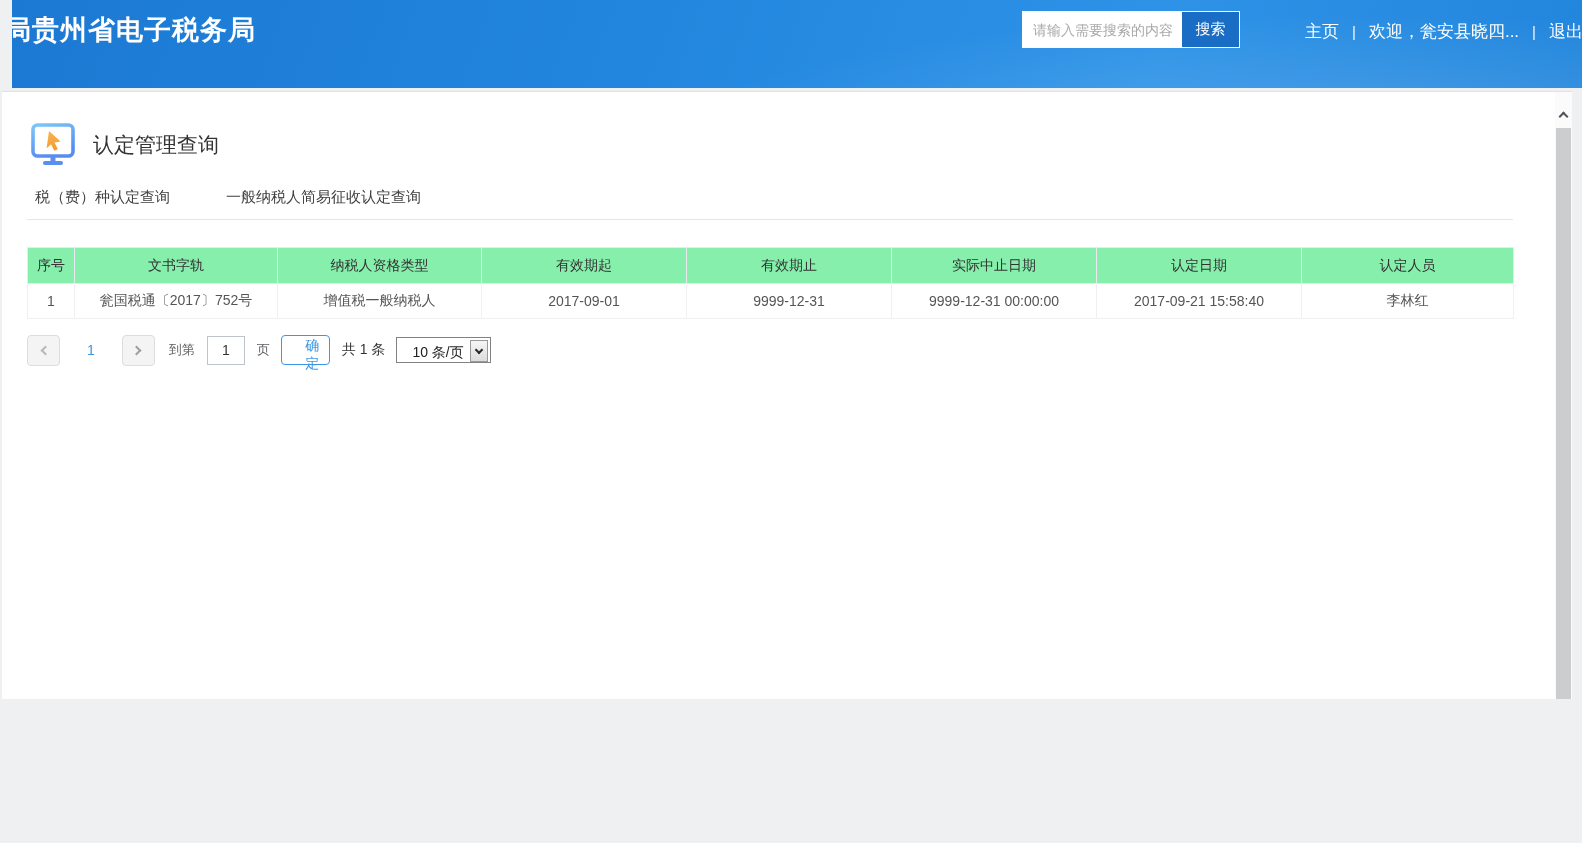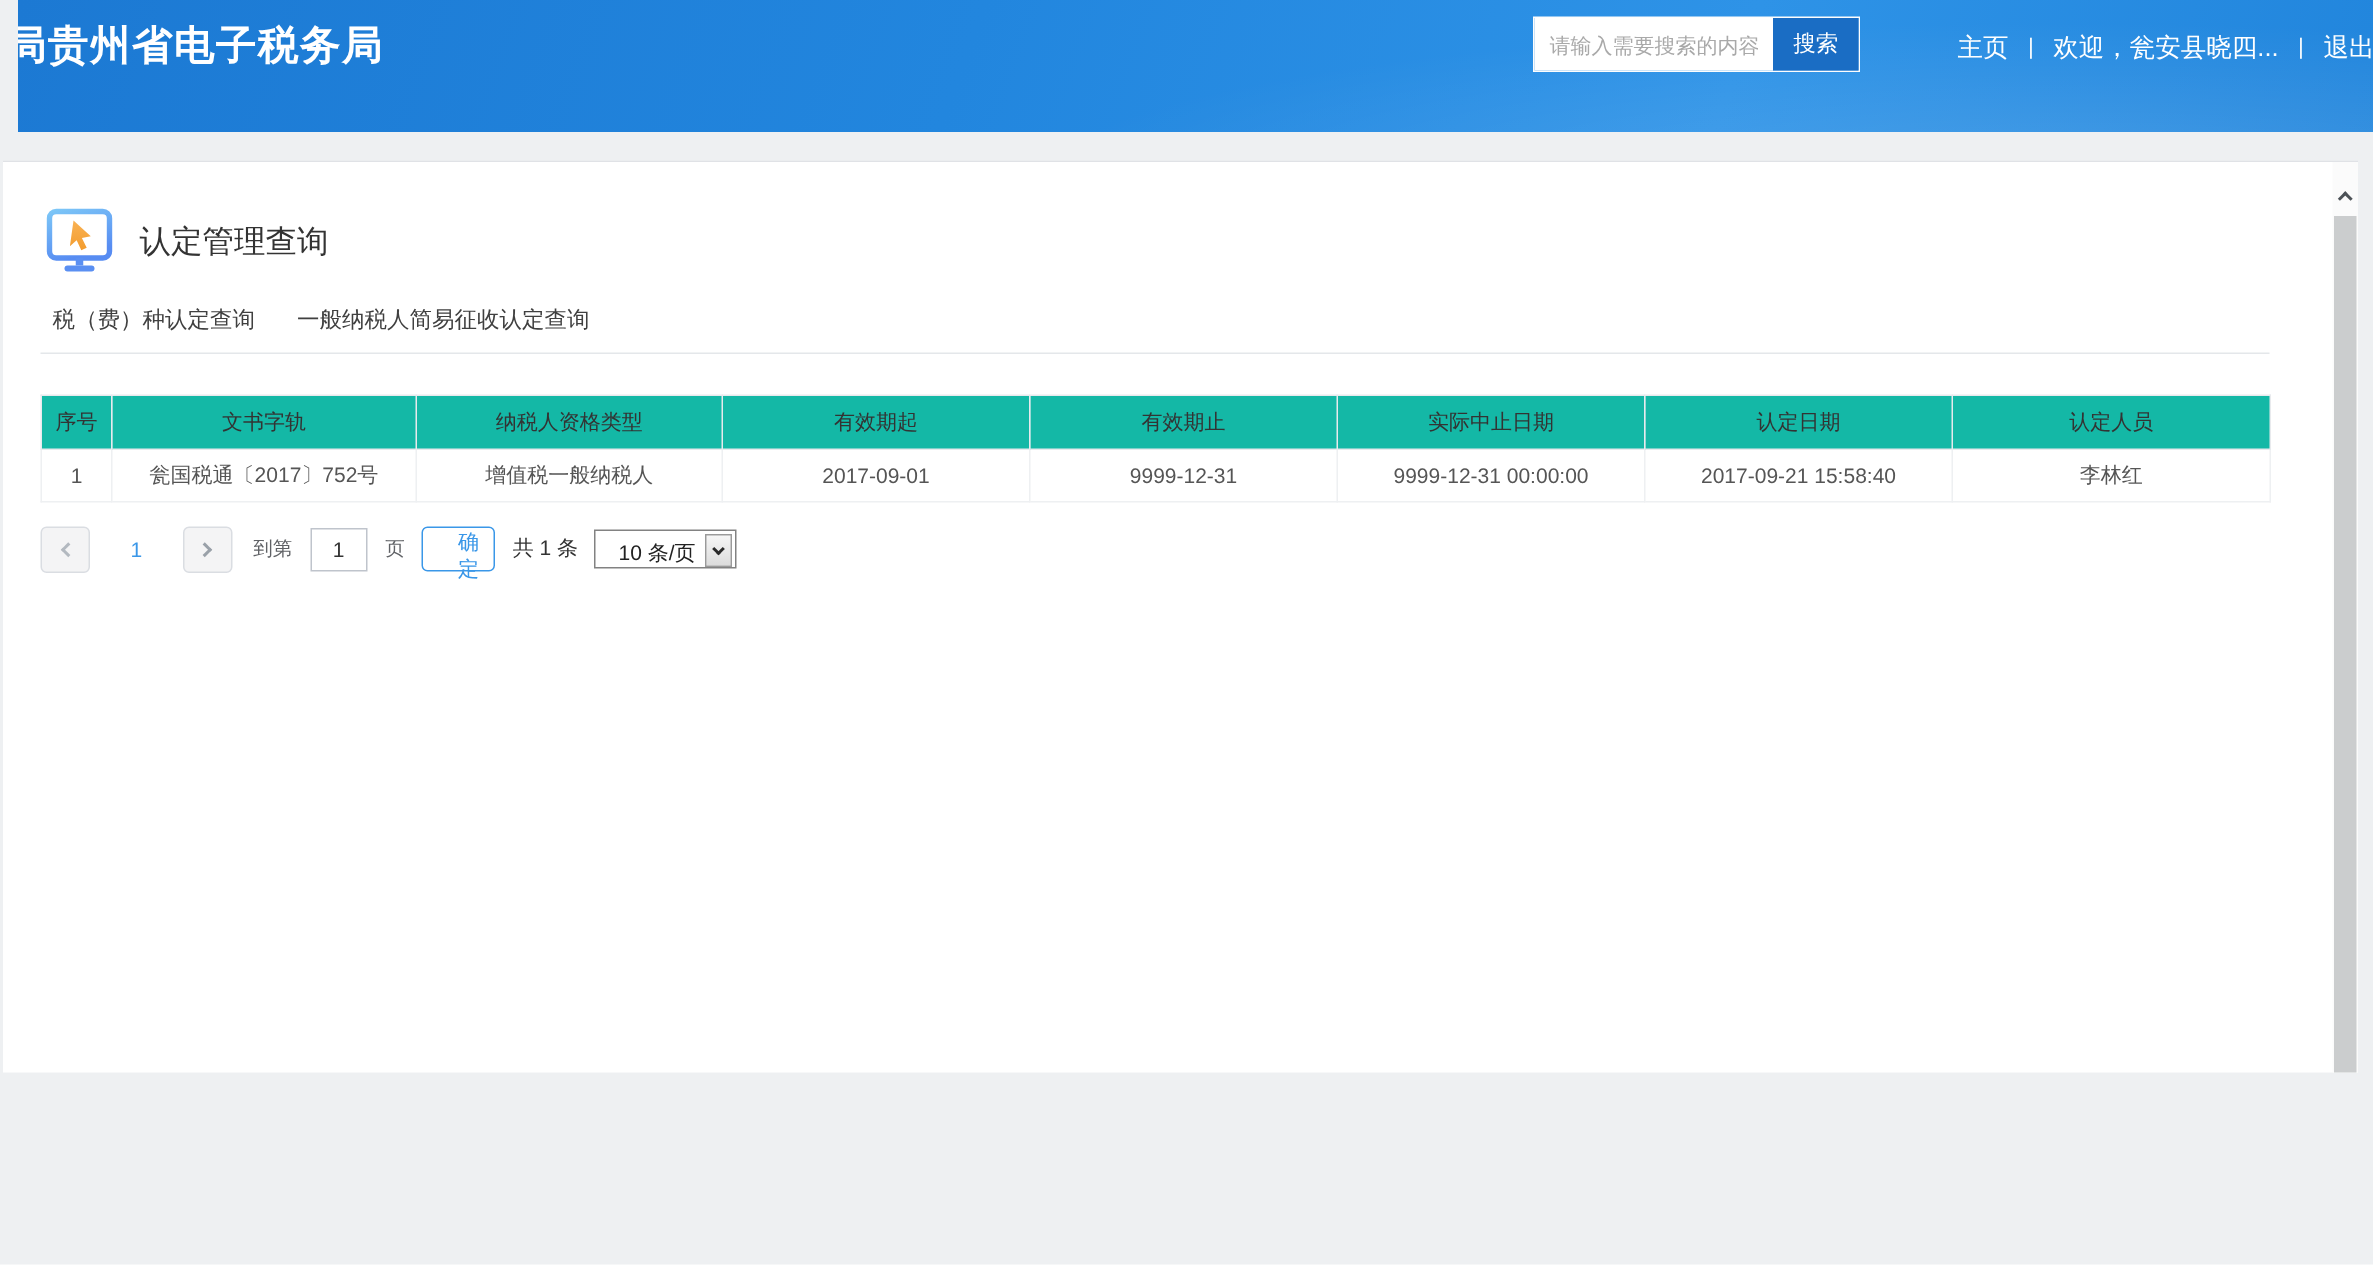--- a/index.html
+++ b/index.html
@@ -43,49 +43,50 @@
   }
   .top-nav {
     position:absolute; left:1293px; top:20px; z-index:2;
     display:flex; align-items:center; color:#fff; font-size:17px; white-space:nowrap;
   }
   .nav-link { color:#fff; text-decoration:none; cursor:pointer;font-family:Liberation Mono, monospace; }
   .nav-sep { margin:0 13px; font-size:15px; opacity:.95; }
 
   
   .content-panel {
-    position:absolute; left:2px; top:107px; width:1570px; height:608px;
+    position:absolute; left:2px; top:91px; width:1570px; height:608px;
     background:#ffffff; border-top:1px solid #e0e2e6;
   }
   .panel-inner { padding:30px 0 0 25px; }
 
   .page-title-row { display:flex; align-items:center; height:46px; }
   .title-icon { width:46px; height:48px; margin-left:3px; flex:0 0 auto; }
   .page-title { font-size:21px; color:#333; font-weight:400; margin:0 0 0 17px; }
 
   .tab-bar {
     display:flex; margin-top:20px; width:1486px;
     border-bottom:1px solid #e4e7ea;
+    gap:28px;
   }
   .tab {
     font-size:15px; color:#404040; padding:0 8px 12px; margin-right:12px;
     cursor:pointer; position:relative; white-space:nowrap;
   }
   .tab.active { font-weight:bold; color:#2b2b2b; }
   .tab.active::after {
     content:""; position:absolute; left:0; right:0; bottom:-1px;
     height:3px; background:#3d9aea;
   }
 
   .query-table {
     border-collapse:collapse; table-layout:fixed; width:1486px;
     margin-top:27px; font-size:14px;
   }
   .query-table th {
-    background:#14b8a6; color:#333; font-weight:400; height:36px;
+    background:#86efac; color:#333; font-weight:400; height:36px;
     border:1px solid #e8eaed; 
   }
   .query-table td {
     background:#fff; color:#555; height:35px; text-align:center;
     border:1px solid #eef0f2; border-top:none;
   }
   .query-table .col0 { width:47px; }
   .query-table .col1 { width:203px; }
   .query-table .col2 { width:204px; }
   .query-table .col3 { width:205px; }

